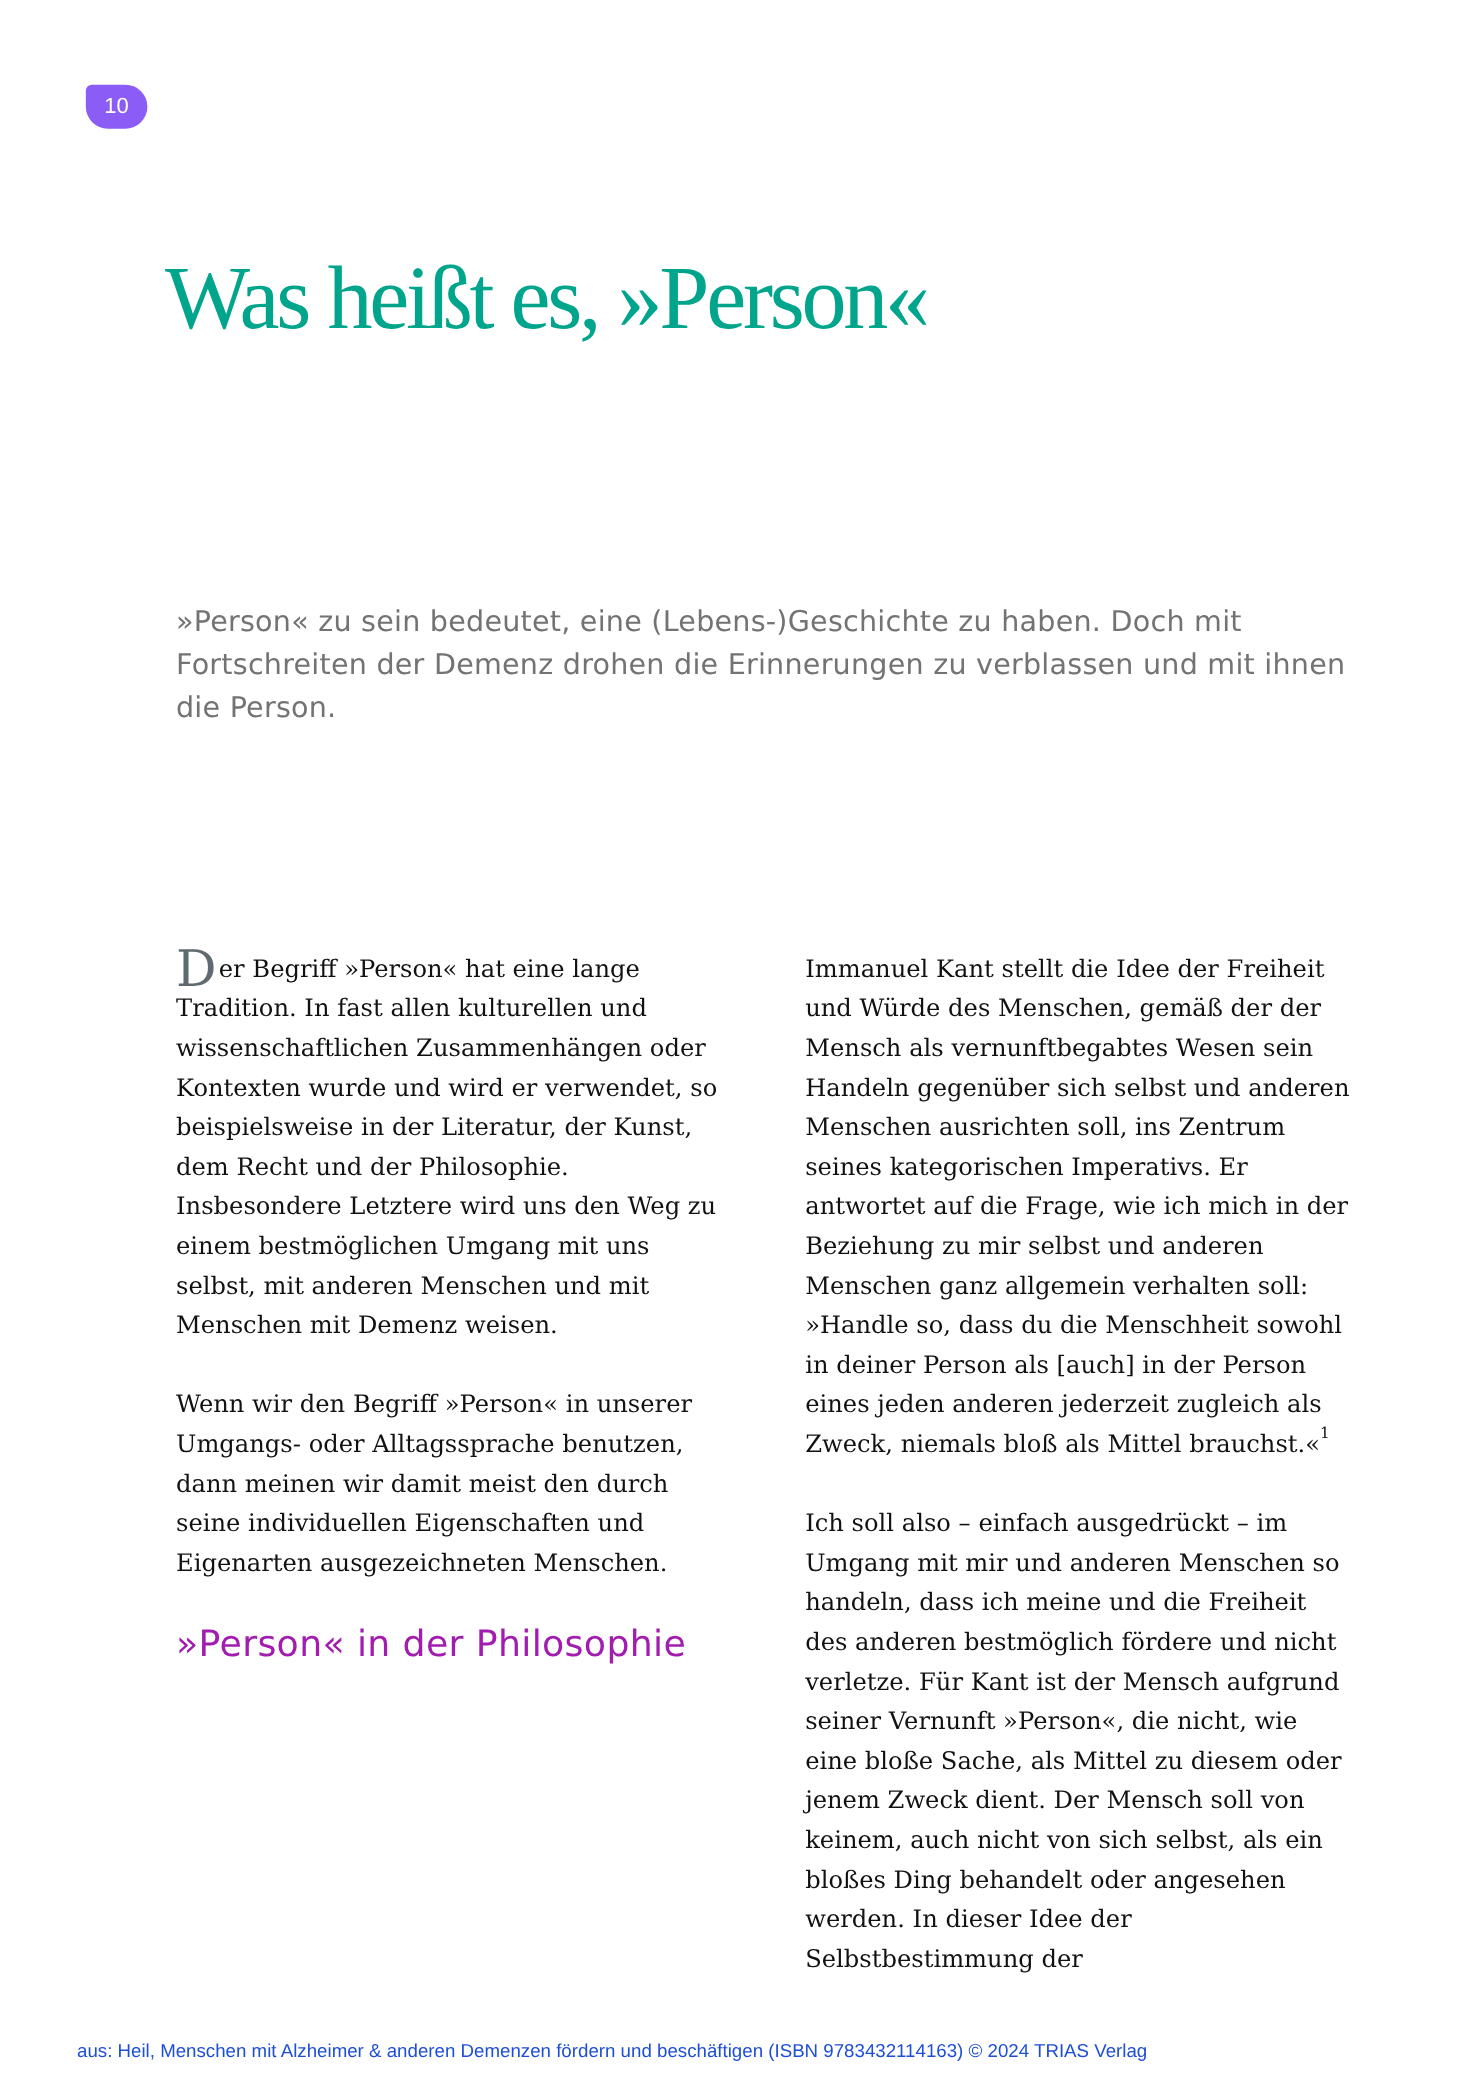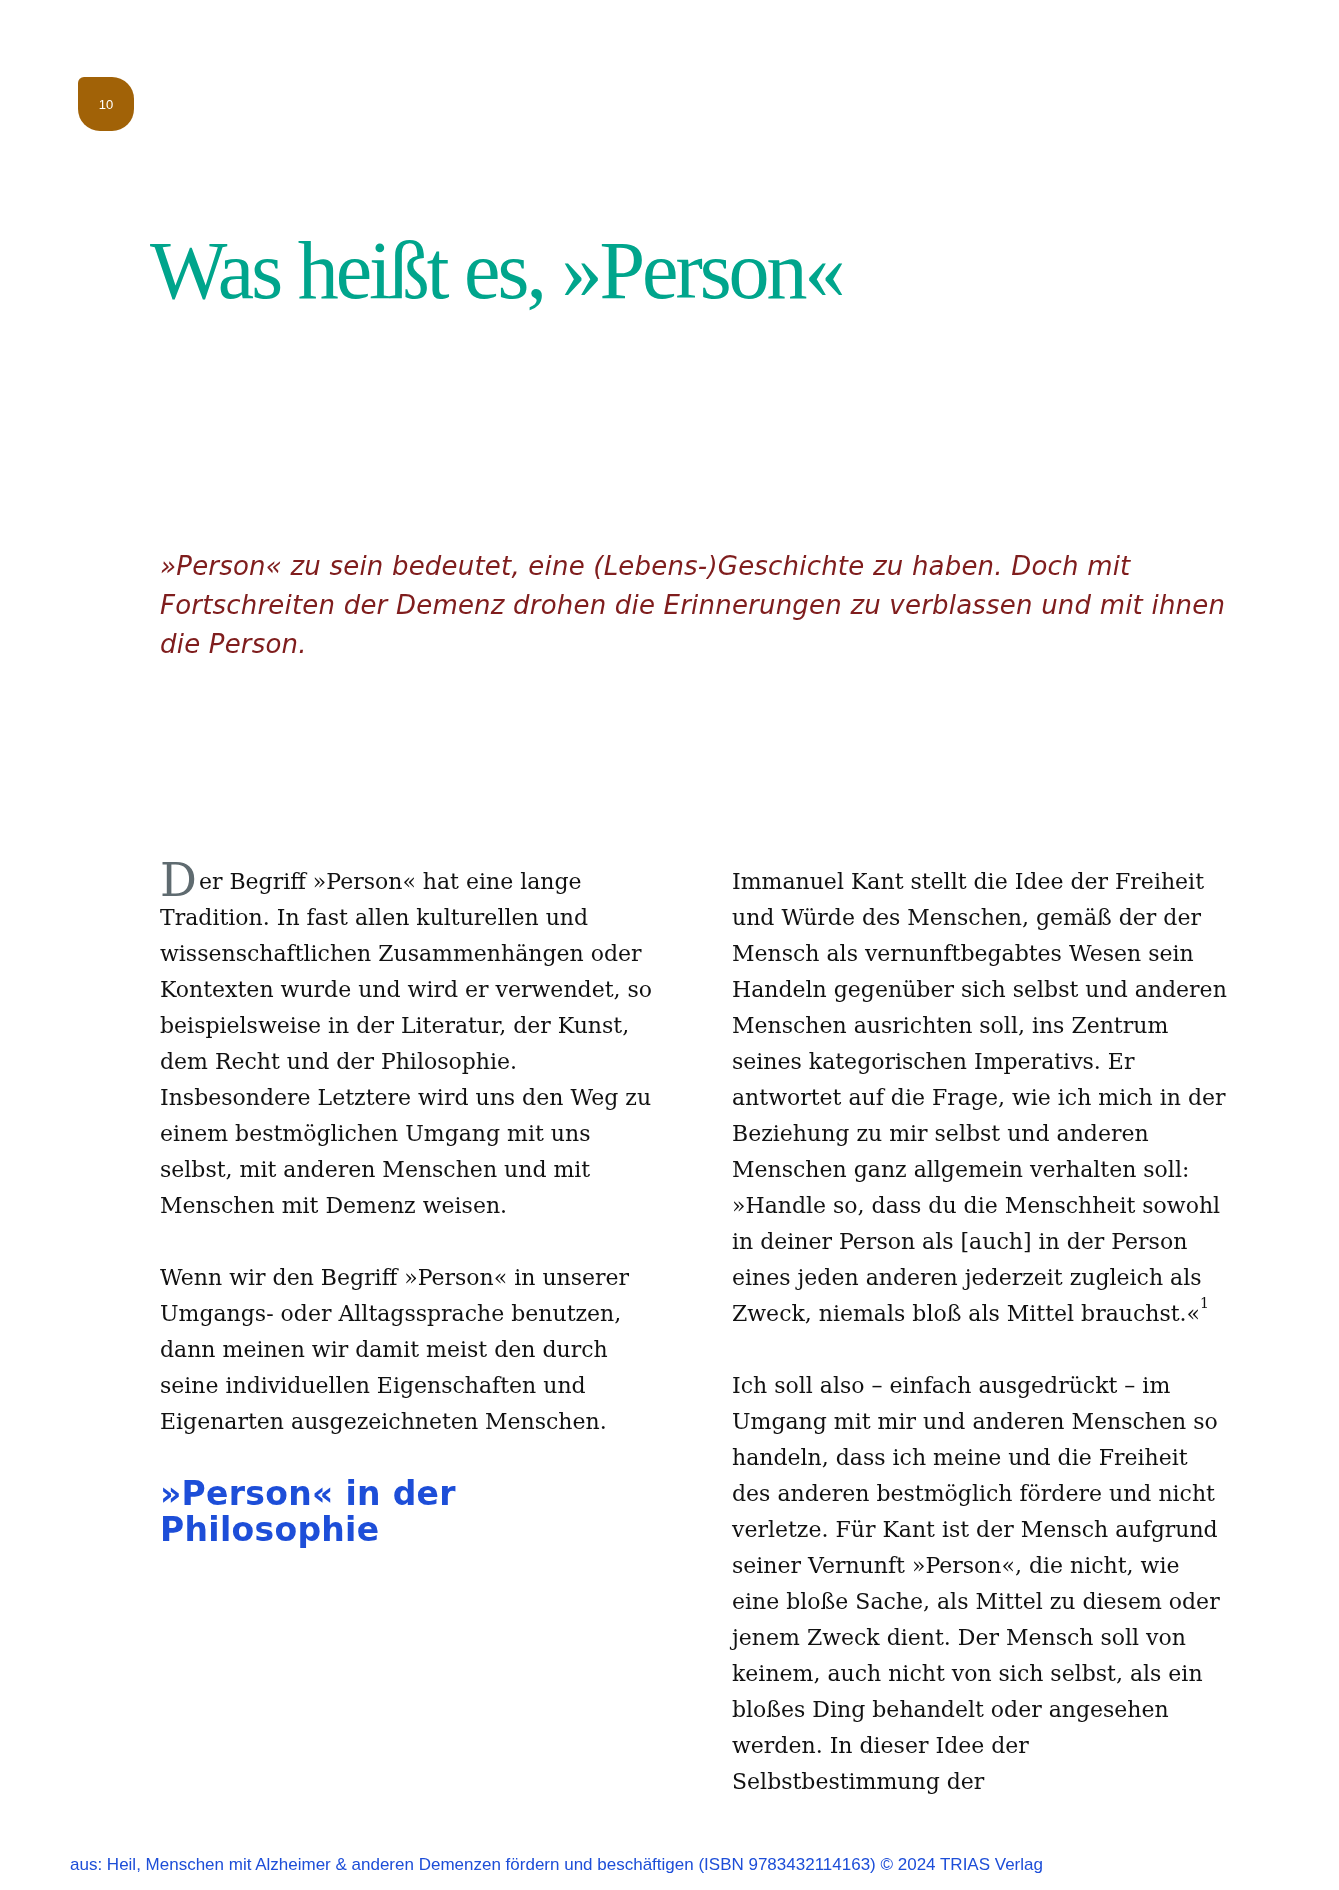--- a/index.html
+++ b/index.html
@@ -1,45 +1,45 @@
 <!DOCTYPE html>
 <html><head>
 <meta charset="utf-8">
 <style>
   html, body { margin: 0; padding: 0; background: #ffffff; }
   body { width: 1339px; height: 1890px; position: relative; overflow: hidden; }
   .badge {
-    position: absolute; left: 78px; top: 77px; width: 56px; height: 54px;
-    background: #a16207; color: #ffffff;
+    position: absolute; left: 78px; top: 77px; width: 56px; height: 40px;
+    background: #8b5cf6; color: #ffffff;
     border-radius: 6px 22px 22px 22px;
-    font-family: "Liberation Sans", sans-serif; font-size: 13px;
+    font-family: "Liberation Sans", sans-serif; font-size: 20px;
     display: flex; align-items: center; justify-content: center;
   }
   .title {
     position: absolute; left: 150px; top: 218px; width: 1100px; margin: 0;
     color: #00a58c; font-family: Liberation Serif, serif; font-weight: normal;
     font-size: 82px; line-height: 106px; letter-spacing: -3px;
   }
   .intro {
     position: absolute; left: 160px; top: 547px; width: 1080px; margin: 0;
-    color: #7f1d1d; font-family: "DejaVu Sans", sans-serif;
-    font-size: 26px; line-height: 39px; letter-spacing: 0.2px; font-style: italic;
+    color: #737373; font-family: "DejaVu Sans", sans-serif;
+    font-size: 26px; line-height: 39px; letter-spacing: 0.2px;
   }
   .col {
     position: absolute; top: 864px; width: 500px;
     font-family: "DejaVu Serif", serif; font-size: 22px; line-height: 36px; color: #111;
   }
   .col.left { left: 160px; }
   .col.right { left: 732px; }
   .col p { margin: 0; }
   .gap { height: 36px; }
   .dropcap { color: #5f6b70; font-size: 46px; line-height: 36px; float: left; margin-right: 2px; margin-top: -2px; }
   .subhead {
-    color: #1d4ed8; font-family: "DejaVu Sans", sans-serif; font-size: 33px;
-    line-height: 36px; margin: 36px 0 36px 0; font-weight: bold; letter-spacing: 0.3px;
+    color: #a21caf; font-family: "DejaVu Sans", sans-serif; font-size: 33px;
+    line-height: 36px; margin: 36px 0 36px 0; font-weight: normal; letter-spacing: 0.3px;
   }
   .footer {
     position: absolute; left: 70px; top: 1855px; width: 1260px;
     font-family: "Liberation Sans", sans-serif; font-size: 17px; color: #1d4ed8;
     white-space: nowrap;
   }
   sup { font-size: 14px; vertical-align: top; line-height: 1; }
 </style>
 </head>
 <body>

